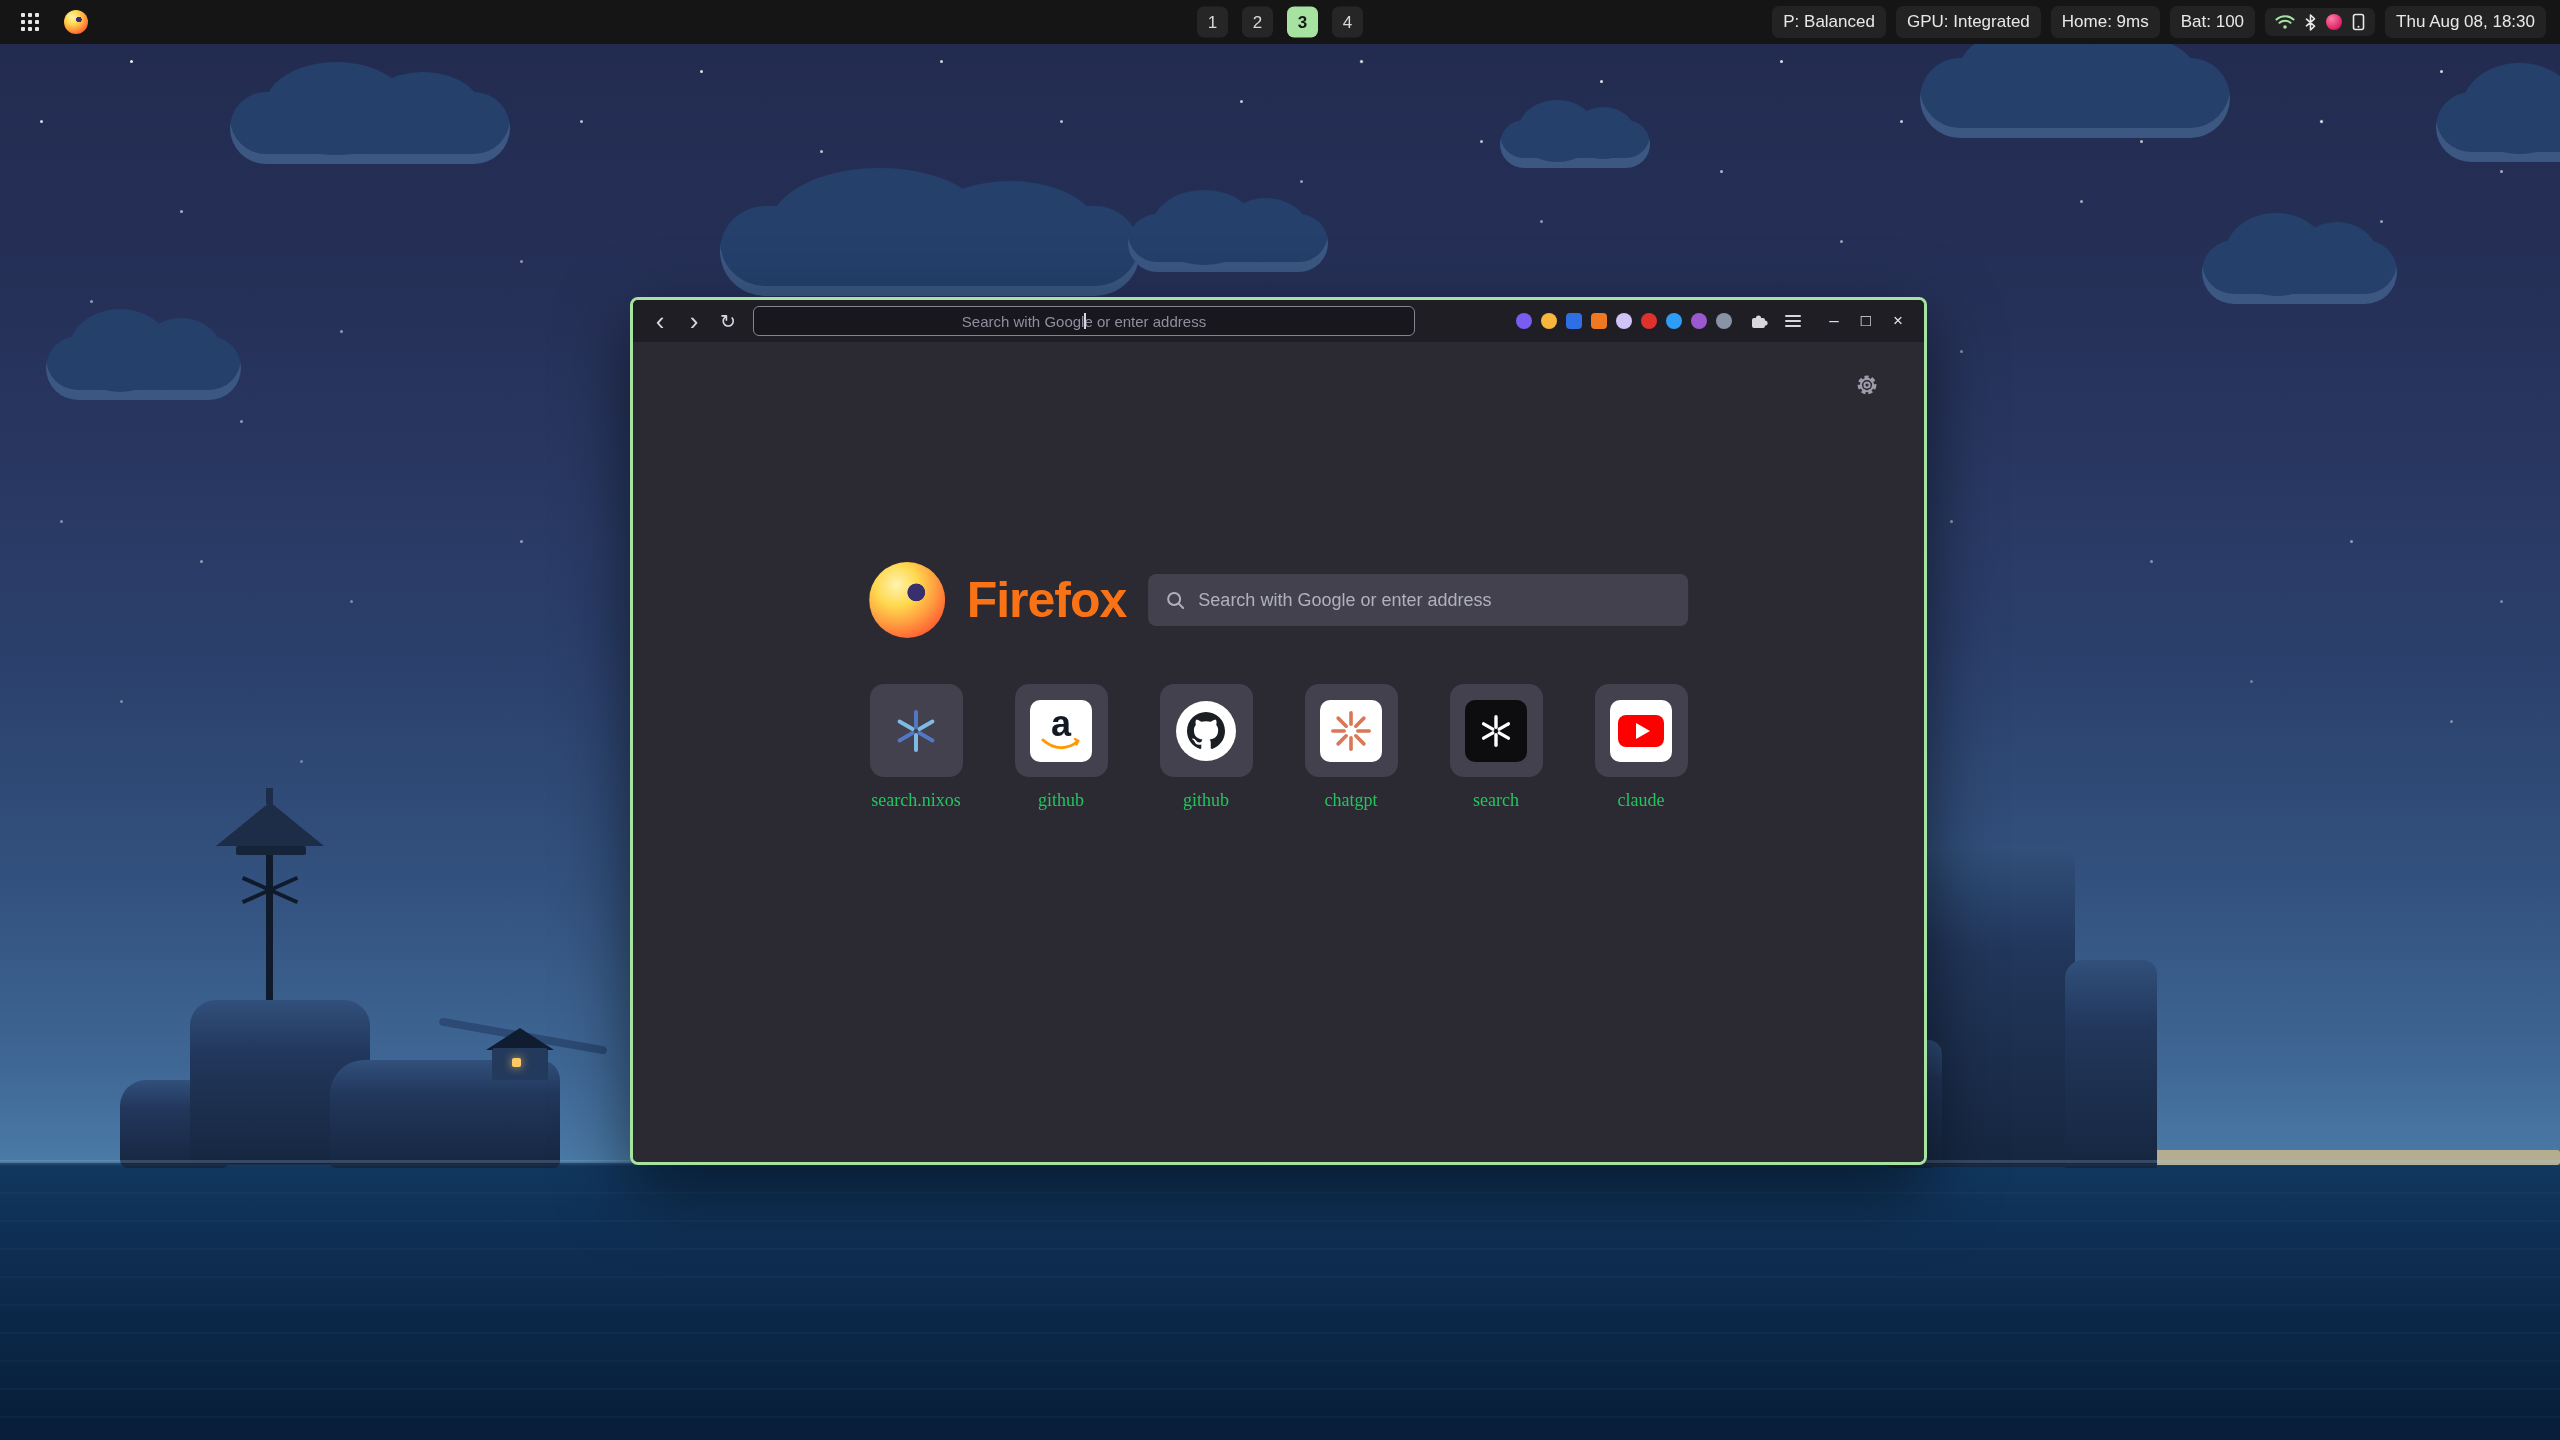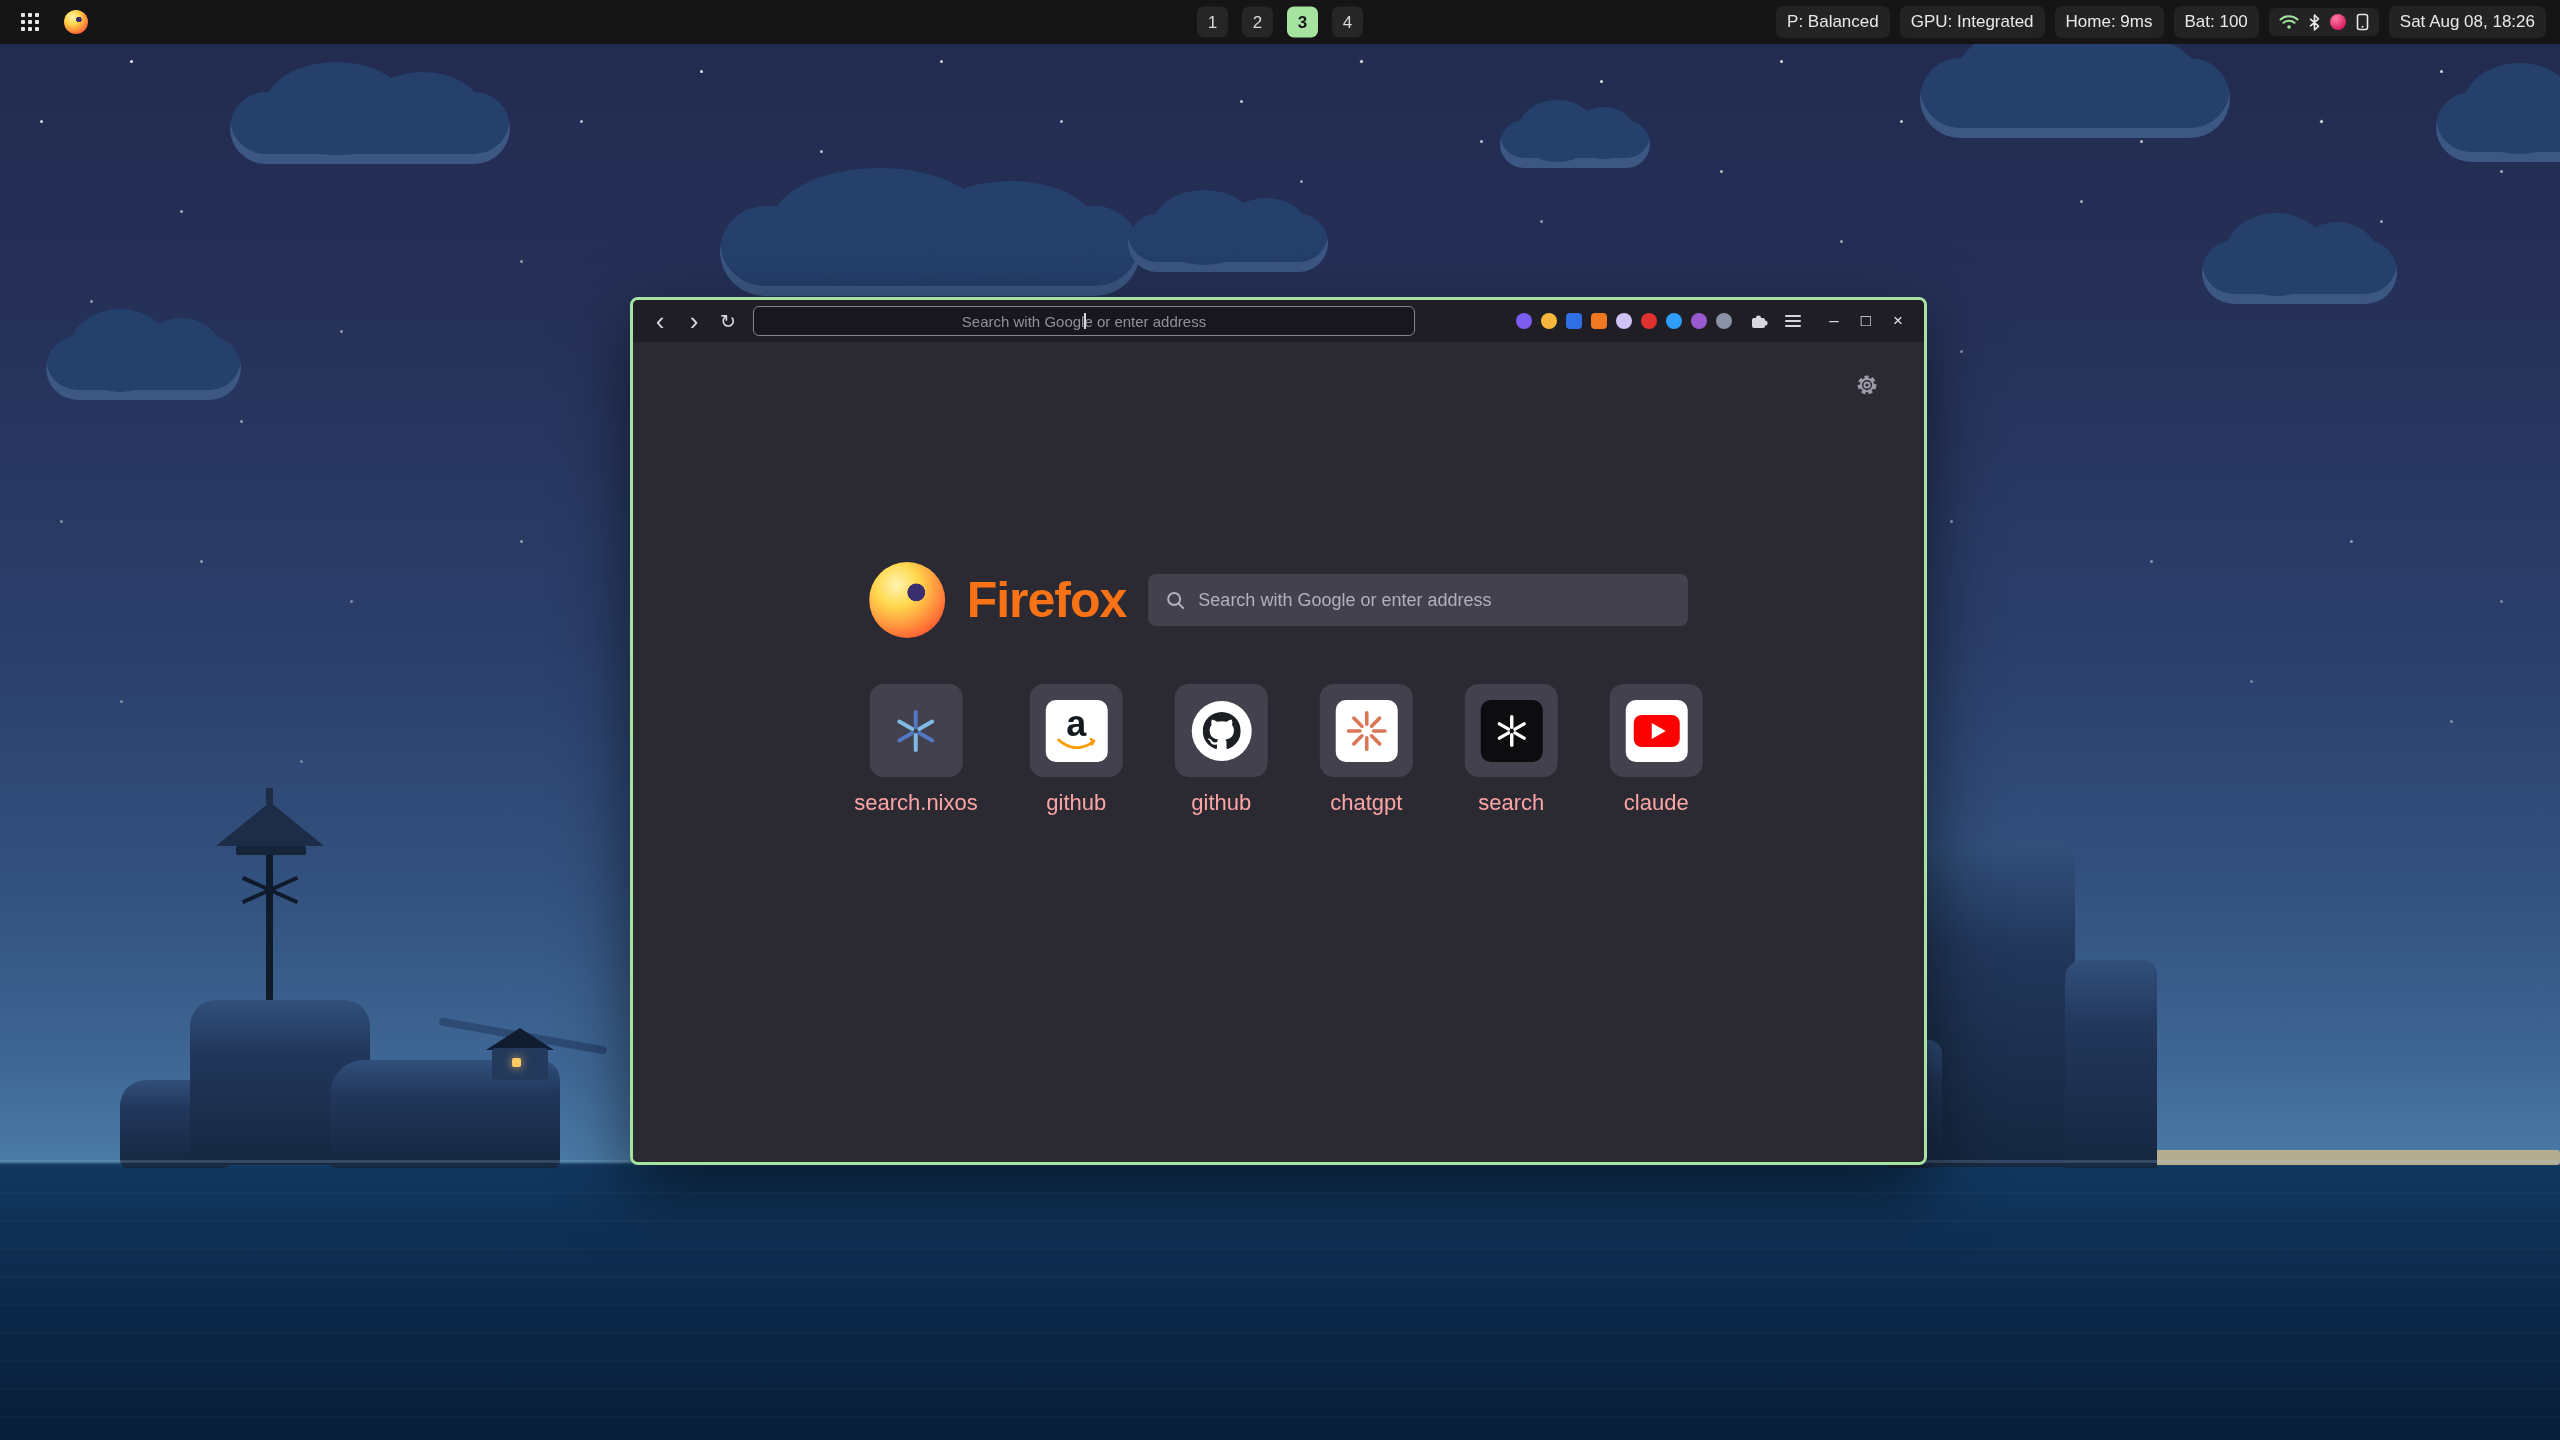--- a/index.html
+++ b/index.html
@@ -147,21 +147,21 @@
   .tiles { position:absolute; top:342px; left:50%; transform:translateX(-50%); display:flex; gap:52px; }
   .tile { display:flex; flex-direction:column; align-items:center; gap:13px; cursor:pointer; }
   .card { width:93px; height:93px; background:#42414d; border-radius:14px;
     display:flex; align-items:center; justify-content:center; }
   .subcard-w { width:62px; height:62px; background:#ffffff; border-radius:10px;
     display:flex; flex-direction:column; align-items:center; justify-content:center; }
   .subcard-d { width:62px; height:62px; background:#0d0d10; border-radius:10px;
     display:flex; align-items:center; justify-content:center; }
   .circle-w { width:60px; height:60px; background:#ffffff; border-radius:50%;
     display:flex; align-items:center; justify-content:center; }
-  .tile-label { font-size:22px; color:#fca5a5; }
+  .tile-label { font-size:18px; color:#22c55e;font-family:Liberation Serif, serif; }
   .amz-a { font-size:36px; font-weight:700; color:#131921; line-height:.8; font-family:"Liberation Sans",sans-serif; }
 </style>
 </head>
 <body>
 
 <div class="screen">
 
   <div class="wallpaper">
     <div class="stars"></div>
     <div class="cloud c1"></div>
@@ -230,21 +230,21 @@
         </svg>
         <svg width="11" height="17" viewBox="0 0 11 17">
           <path d="M5.5 1 L5.5 16 M5.5 1 L9.5 4.8 L1.5 11.8 M5.5 16 L9.5 12.2 L1.5 5.2" fill="none" stroke="#e8e8e8" stroke-width="1.6" stroke-linejoin="round" stroke-linecap="round"></path>
         </svg>
         <span class="pink-dot"></span>
         <svg width="13" height="18" viewBox="0 0 13 18">
           <rect x="1.5" y="1.5" width="10" height="15" rx="2" fill="none" stroke="#e8e8e8" stroke-width="1.6"></rect>
           <circle cx="6.5" cy="13.8" r="1" fill="#e8e8e8"></circle>
         </svg>
       </span>
-      <span class="module">Sat Aug 08, 18:26</span>
+      <span class="module">Thu Aug 08, 18:30</span>
     </div>
   </div>
 
   <div class="window">
 
     <div class="toolbar">
       <div class="nav-btn">‹</div>
       <div class="nav-btn">›</div>
       <div class="nav-btn reload">↻</div>
 

